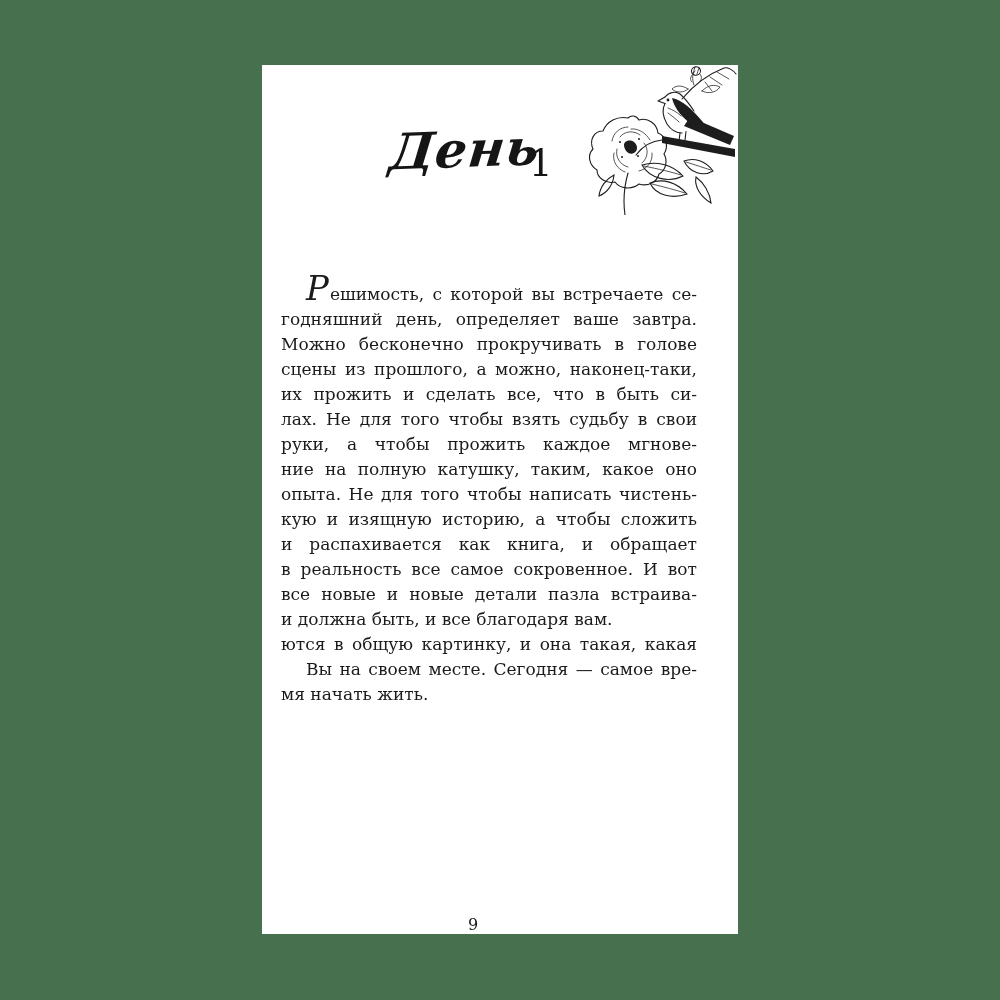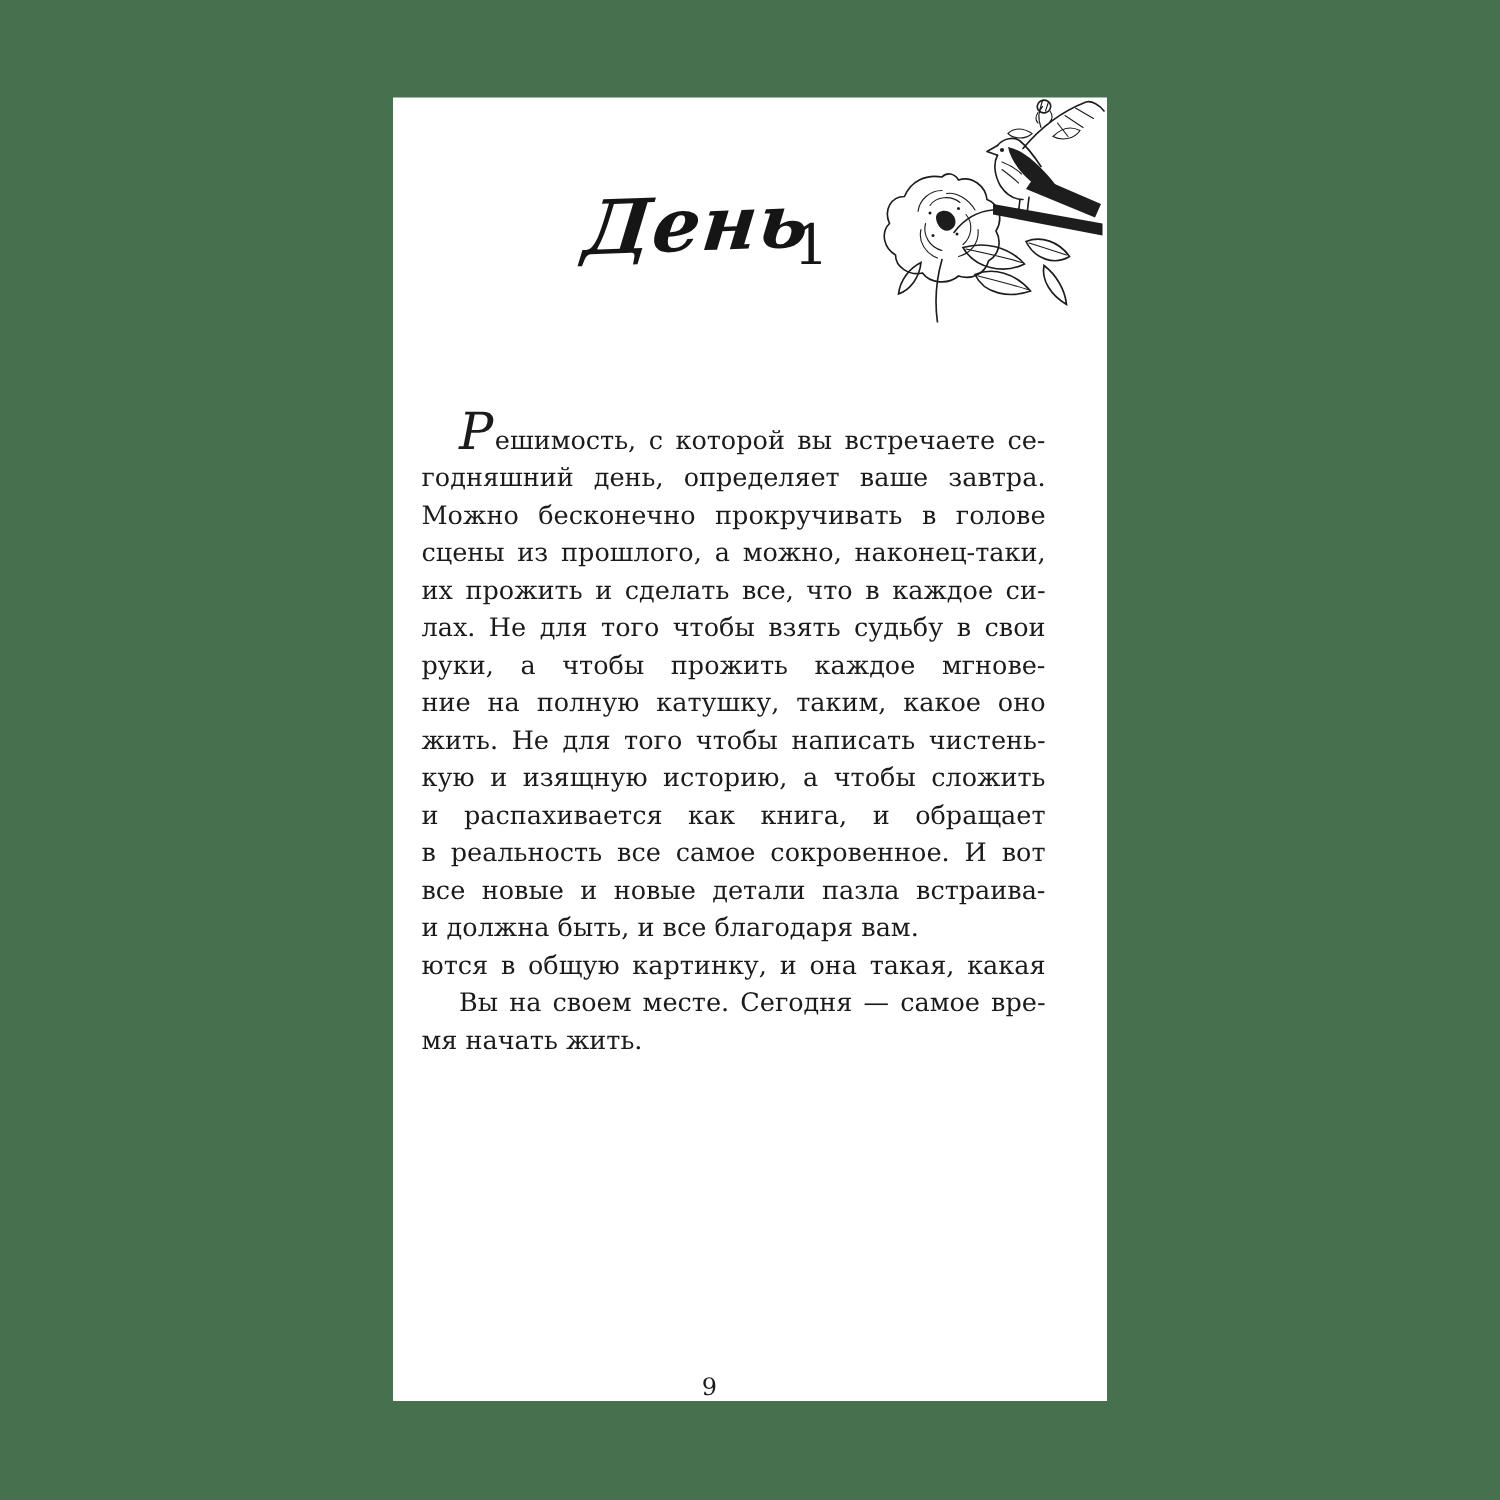--- a/index.html
+++ b/index.html
@@ -137,25 +137,25 @@
       <path class="ink" d="M30,110 C22,114 16,122 15,131 C23,128 29,120 30,110 Z"></path>
       <path class="ink" d="M44,108 C40,122 39,136 41,150" stroke-width="1.2"></path>
     </g>
   </svg>
 
   <div class="text-block">
     <div class="line indent"><span class="drop-cap">Р</span><span>ешимость, с которой вы встречаете се-</span></div>
     <div class="line">годняшний день, определяет ваше завтра.</div>
     <div class="line">Можно бесконечно прокручивать в голове</div>
     <div class="line">сцены из прошлого, а можно, наконец-таки,</div>
-    <div class="line">их прожить и сделать все, что в каждое си-</div>
+    <div class="line">их прожить и сделать все, что в быть си-</div>
     <div class="line">лах. Не для того чтобы взять судьбу в свои</div>
     <div class="line">руки, а чтобы прожить каждое мгнове-</div>
     <div class="line">ние на полную катушку, таким, какое оно</div>
-    <div class="line">жить. Не для того чтобы написать чистень-</div>
+    <div class="line">опыта. Не для того чтобы написать чистень-</div>
     <div class="line">кую и изящную историю, а чтобы сложить</div>
     <div class="line">и распахивается как книга, и обращает</div>
     <div class="line">в реальность все самое сокровенное. И вот</div>
     <div class="line">все новые и новые детали пазла встраива-</div>
     <div class="line para-end">и должна быть, и все благодаря вам.</div>
     <div class="line">ются в общую картинку, и она такая, какая</div>
     <div class="line indent">Вы на своем месте. Сегодня — самое вре-</div>
     <div class="line para-end">мя начать жить.</div>
   </div>
 

